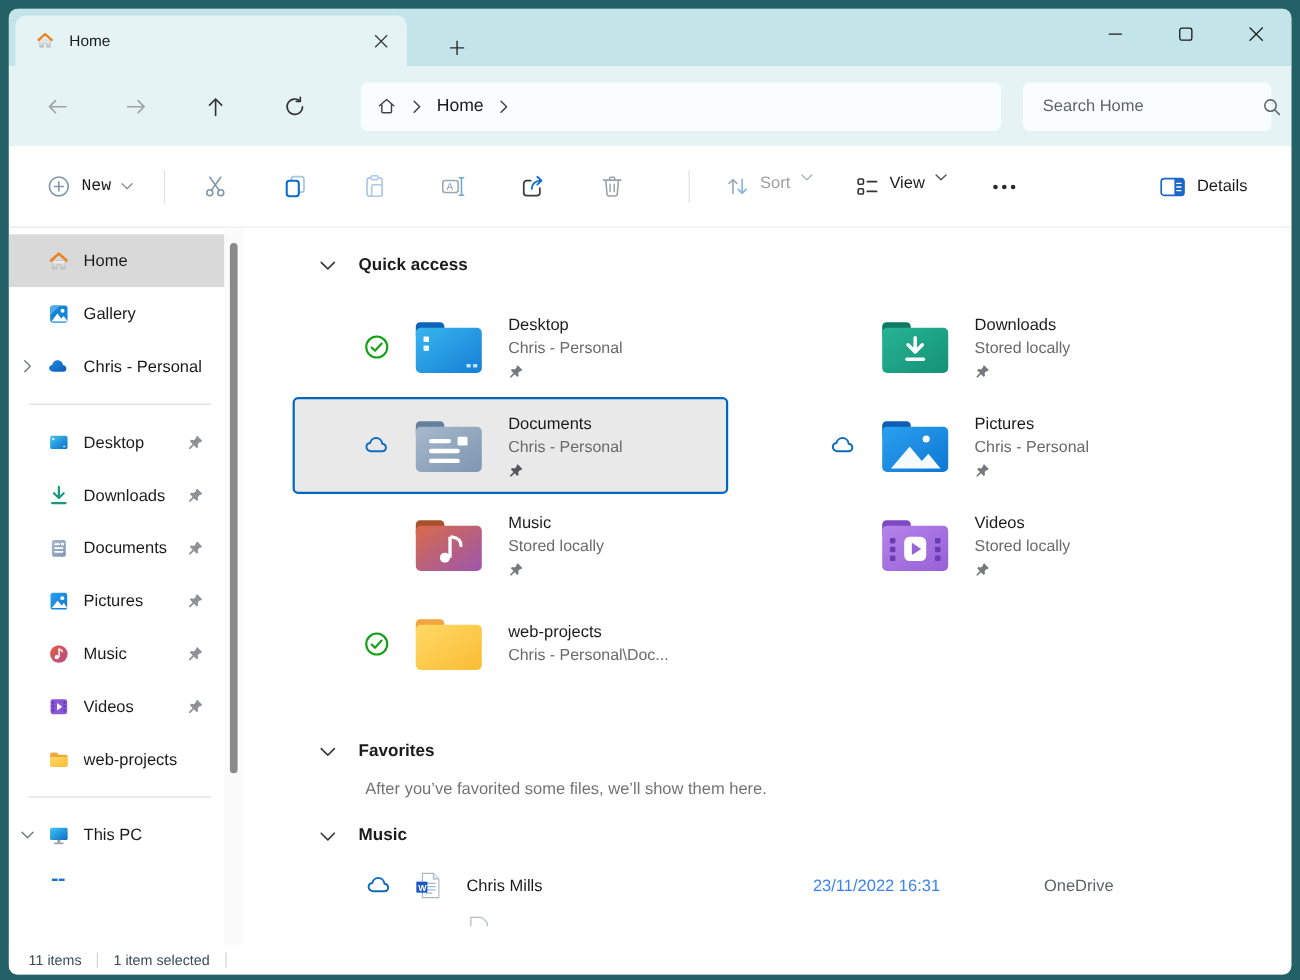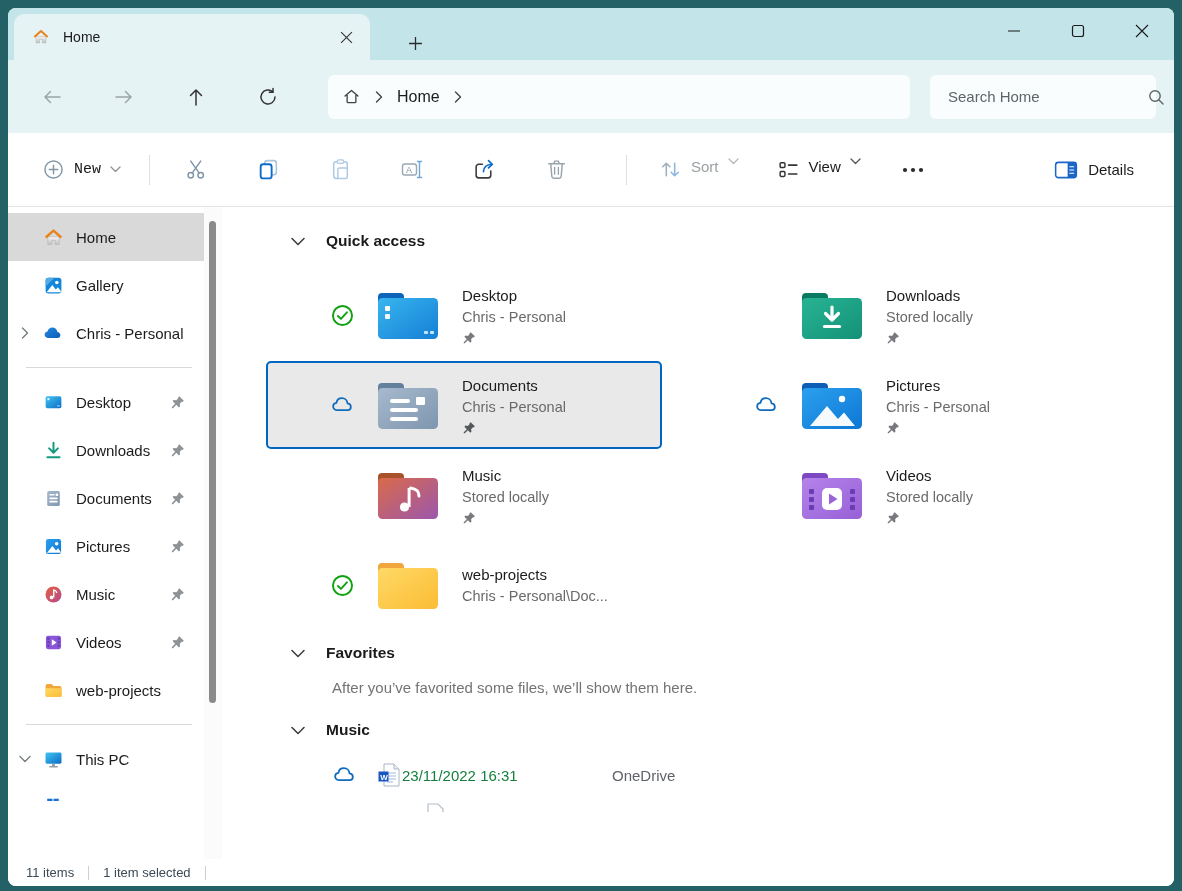--- a/index.html
+++ b/index.html
@@ -76,21 +76,21 @@
   .tile-name { font-size:15px; color:#1b1b1b; line-height:22px; }
   .tile-detail { font-size:14.5px; color:#6a6a6a; line-height:21px; }
   .tile-pin { margin-top:3px; height:14px; }
 
   .fav-empty { margin:10px 0 6px 66px; font-size:15px; color:#737373; }
 
   .recent-row { display:flex; align-items:center; height:50px; margin-top:4px; }
   .r-status { width:26px; margin-left:66px; flex:none; }
   .r-file { width:26px; height:26px; margin-left:18px; flex:none; }
   .r-name { margin-left:22px; width:315px; font-size:15px; color:#1b1b1b; }
-  .r-date { width:210px; font-size:15px; color:#15803d; }
+  .r-date { width:210px; font-size:15px; color:#3b82f6; }
   .r-loc { font-size:15px; color:#5f6368; }
   .recent-partial { height:12px; overflow:hidden; margin-left:154px; }
 
   
   .statusbar { height:27px; background:#fff; flex:none; display:flex; align-items:center; font-size:13px; color:#3a4a57; }
   .sb-text { margin-left:18px; }
   .sb-sep { width:1px; height:14px; background:#cfcfcf; margin:0 14px; }
 </style>
 </head>
 <body>
@@ -702,21 +702,21 @@
                 <rect x="2" y="10" width="60" height="41" rx="4.5" fill="url(#gFoldYel)"></rect>
               </svg>
           </span>
           <div class="tile-text">
             <div class="tile-name">web-projects</div>
             <div class="tile-detail">Chris - Personal\Doc...</div>
           </div>
         </div>
       </div>
 
-      <div class="section-header" style="margin-top:8px">
+      <div class="section-header" style="margin-top:38px">
         <span class="sec-chev">
           <svg width="14" height="9" viewBox="0 0 14 9">
               <path d="M1 1.5 L7 7.5 L13 1.5" stroke="#3a3a3a" stroke-width="1.5" fill="none" stroke-linecap="round" stroke-linejoin="round"></path>
             </svg>
         </span>
         <span class="sec-label">Favorites</span>
       </div>
       <div class="fav-empty">After you’ve favorited some files, we’ll show them here.</div>
 
       <div class="section-header" style="margin-top:18px">
@@ -736,20 +736,21 @@
         </span>
         <span class="r-file">
           <svg width="26" height="26" viewBox="0 0 26 26">
               <path d="M8 2 h10 l5 5 v17 H8 Z" fill="#fff" stroke="#aab6c6" stroke-width="1"></path>
               <path d="M18 2 v5 h5" fill="#e9eef6" stroke="#aab6c6" stroke-width="1"></path>
               <path d="M11 11 h9 M11 14 h9 M11 17 h9 M11 20 h6" stroke="#9fb8dd" stroke-width="1.2"></path>
               <rect x="2.5" y="9.5" width="10" height="10" fill="#1857c3"></rect>
               <text x="4.3" y="17.6" font-size="8" font-weight="bold" fill="#fff" font-family="Liberation Sans,sans-serif">W</text>
             </svg>
         </span>
+        <span class="r-name">Chris Mills</span>
         <span class="r-date">23/11/2022 16:31</span>
         <span class="r-loc">OneDrive</span>
       </div>
 
       <div class="recent-partial">
         <svg width="26" height="26" viewBox="0 0 26 26">
             <path d="M8 4 h10 l5 5 v17 H8 Z" fill="#fff" stroke="#b4bec9" stroke-width="1.2"></path>
           </svg>
       </div>
 

